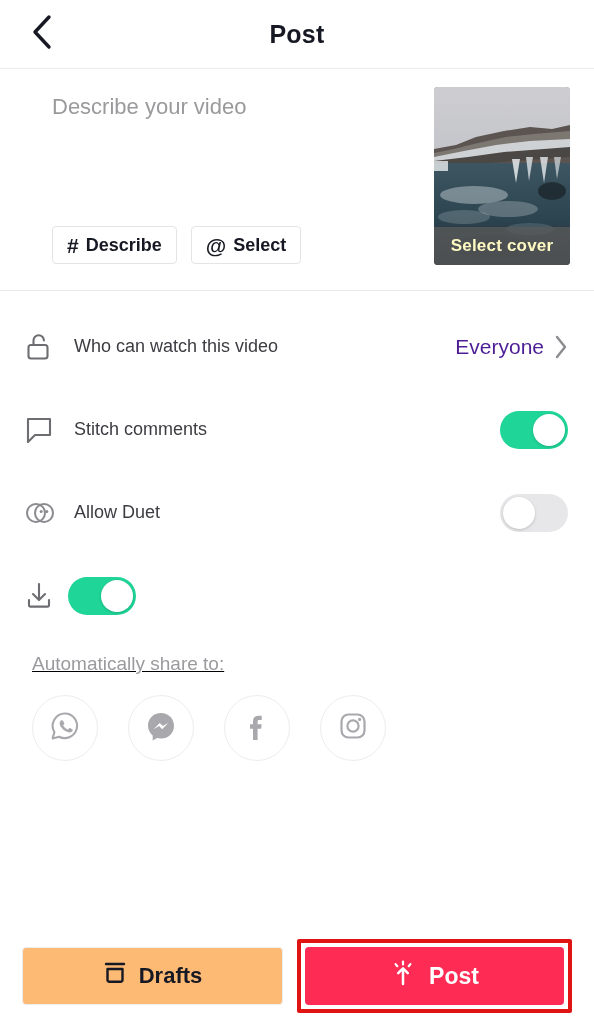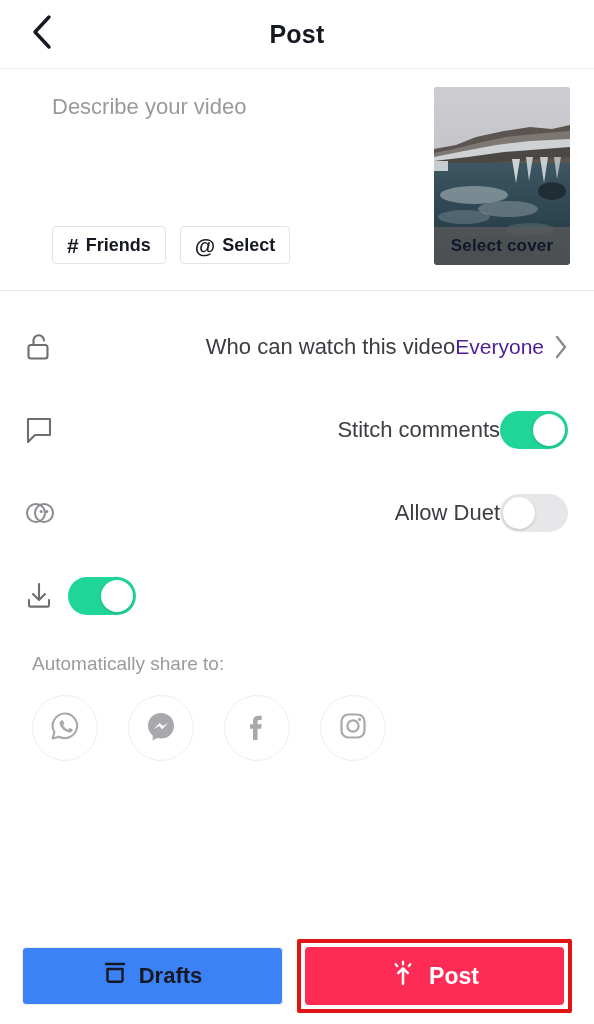--- a/index.html
+++ b/index.html
@@ -111,21 +111,21 @@
     margin-top: -2px;
     cursor: pointer;
     background: #6e7a80;
   }
   .cover svg { display: block; width: 100%; height: 100%; }
   .cover-label {
     position: absolute;
     left: 0; right: 0; bottom: 0;
     height: 38px;
     background: rgba(90,90,90,0.78);
-    color: #0f172a;
+    color: #fef9c3;
     font-size: 17px;
     font-weight: bold;
     display: flex;
     align-items: center;
     justify-content: center;
     letter-spacing: 0.2px;
   }
 
   
   .settings {
@@ -141,24 +141,23 @@
   }
   .row .icon {
     width: 44px;
     flex: 0 0 44px;
     display: flex;
     align-items: center;
     justify-content: flex-start;
   }
   .row .label {
     flex: 1 1 auto;
-    font-size: 22px;
+    font-size: 18px;
     color: #3c3c42;
     padding-left: 6px;
-    text-align: right;
   }
   .row .value {
     font-size: 21px;
     color: #4c1d95;
     padding-right: 10px;
   }
   .chev {
     display: inline-flex;
     align-items: center;
   }
@@ -184,20 +183,21 @@
     background: #ffffff;
     box-shadow: 0 1px 3px rgba(0,0,0,.18);
   }
   .toggle.on .knob  { right: 3px; }
   .toggle.off .knob { left: 3px; }
 
   
   .share {
     padding: 16px 0 0 32px;
     flex: 1 1 auto;
+    text-decoration: underline;
   }
   .share-title {
     font-size: 19px;
     color: #9b9b9f;
     margin-bottom: 20px;
   }
   .share-icons {
     display: flex;
     gap: 30px;
   }
@@ -220,21 +220,21 @@
     align-items: center;
     gap: 14px;
     padding: 0 22px;
     position: relative;
   }
   .drafts-btn {
     flex: 1 1 0;
     height: 58px;
     border: 1px solid #eeeeef;
     border-radius: 4px;
-    background: #3b82f6;
+    background: #fdba74;
     display: flex;
     align-items: center;
     justify-content: center;
     gap: 12px;
     font-size: 22px;
     font-weight: bold;
     color: #161823;
     cursor: pointer;
   }
   .post-wrap {
@@ -281,21 +281,21 @@
     </div>
     <div class="header-title">Post</div>
   </div>
 
   <div class="caption-section">
     <div class="caption-left">
       <div class="caption-placeholder">Describe your video</div>
       <div class="chip-row">
         <div class="chip">
           <span class="glyph">#</span>
-          <span>Friends</span>
+          <span>Describe</span>
         </div>
         <div class="chip">
           <span class="glyph">@</span>
           <span>Select</span>
         </div>
       </div>
     </div>
 
     <div class="cover">
       <svg viewBox="0 0 136 178" preserveAspectRatio="none">

